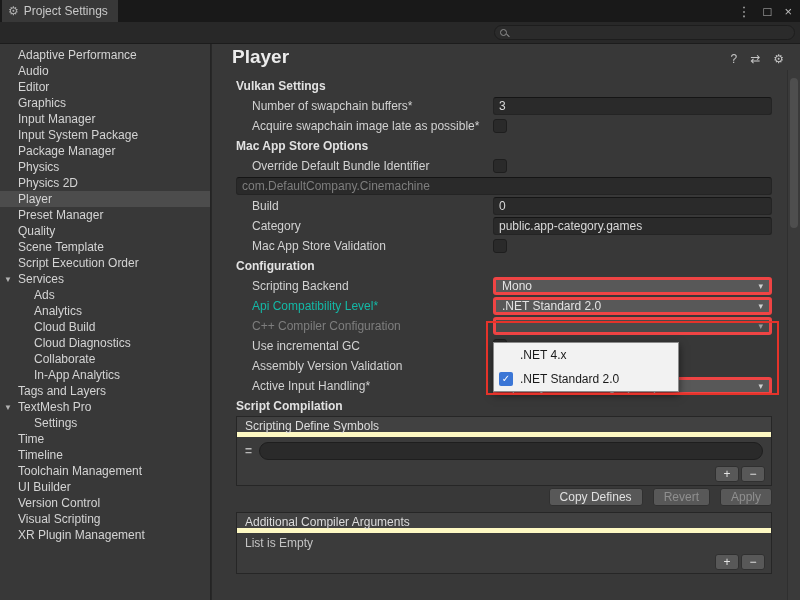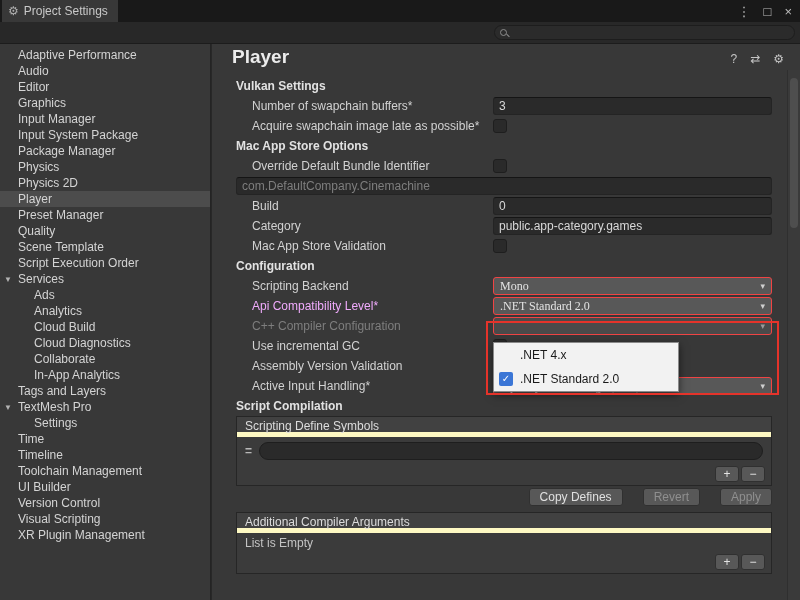--- a/index.html
+++ b/index.html
@@ -46,51 +46,51 @@
   .main-header { position:relative; height:26px; }
   .main-header h1 { position:absolute; left:20px; top:2px; margin:0; font-size:19px; font-weight:bold; color:#ECECEC; }
   .header-icons { position:absolute; right:16px; top:8px; display:flex; gap:13px; color:#C4C4C4; font-size:12px; }
   .content { position:absolute; top:26px; left:24px; right:0; bottom:0; padding-top:6px; overflow:hidden; }
   .sec-hdr { height:20px; line-height:20px; font-weight:bold; color:#E2E2E2; margin-top:0; }
   .sec-hdr.first { margin-top:0; }
   .row { display:flex; align-items:center; height:20px; }
   .row .label { flex:0 0 257px; padding-left:16px; color:#D2D2D2; white-space:nowrap; overflow:hidden; }
   .row .label.sub { padding-left:32px; }
   .row .label.disabled { color:#7E7E7E; }
-  .row .label.blue { color:#f0abfc; }
+  .row .label.blue { color:#14b8a6; }
   .row .control { flex:1; margin-right:28px; display:flex; align-items:center; }
   .checkbox { width:14px; height:14px; background:#2A2A2A; border:1px solid #1E1E1E; border-radius:3px; }
   .tfield {
     width:100%; height:18px; background:#2A2A2A; border:1px solid #242424; border-top-color:#151515;
     border-radius:3px; color:#D8D8D8; font-size:12px; padding:0 5px; outline:none;
     font-family:"Liberation Sans", sans-serif;
   }
   .tfield:disabled { color:#7E7E7E; }
   .dropdown {
-    width:100%; height:18px; background:#585858; border:1px solid #ef4444; border-radius:3px;
-    display:flex; align-items:center; padding:0 6px; color:#E3E3E3;font-family:Liberation Serif, serif;
+    width:100%; height:18px; background:#585858; border:3px solid #ef4444; border-radius:3px;
+    display:flex; align-items:center; padding:0 6px; color:#E3E3E3;
   }
   .dropdown .dd-arrow { margin-left:auto; font-size:9px; color:#CFCFCF; }
   .dropdown.disabled { background:#4A4A4A; color:#4A4A4A; }
   .dropdown.disabled .dd-arrow { color:#9A9A9A; }
   
   .gbox { margin-right:28px; border:1px solid #262626; background:#3B3B3B; }
   .gbox-hdr { height:20px; line-height:19px; background:#414141; border-bottom:5px solid #fef9c3; padding-left:8px; color:#DCDCDC; }
   .sym-row { height:28px; display:flex; align-items:center; padding:0 8px; }
   .handle { width:14px; color:#B8B8B8; font-weight:bold; }
   .pill {
     flex:1; height:18px; background:#2A2A2A; border:1px solid #1E1E1E; border-radius:9px;
     color:#D8D8D8; padding:0 8px; outline:none; font-family:"Liberation Sans", sans-serif; font-size:12px;
   }
   .gbox-footer { height:18px; display:flex; justify-content:flex-end; align-items:center; gap:2px; padding-right:6px; margin-bottom:2px; }
   .mini-btn {
     width:24px; height:16px; background:#585858; border:1px solid #303030; border-radius:3px;
     color:#E3E3E3; text-align:center; line-height:14px; font-size:12px;
   }
-  .btn-row { display:flex; justify-content:flex-end; gap:20px; margin:2px 28px 0 0; height:18px;align-items:center; }
+  .btn-row { display:flex; justify-content:flex-end; gap:10px; margin:2px 28px 0 0; height:18px;align-items:center; }
   .btn {
     height:18px; padding:0 10px; background:#585858; border:1px solid #303030; border-radius:3px;
     color:#E0E0E0; line-height:16px; font-size:12px;
   }
   .btn.disabled { color:#8F8F8F; }
   .list-empty { height:20px; line-height:20px; padding-left:8px; color:#C4C4C4; }
   .gap6 { height:6px; }
   
   .menu {
     position:absolute; left:281px; top:298px; width:186px; z-index:9;

